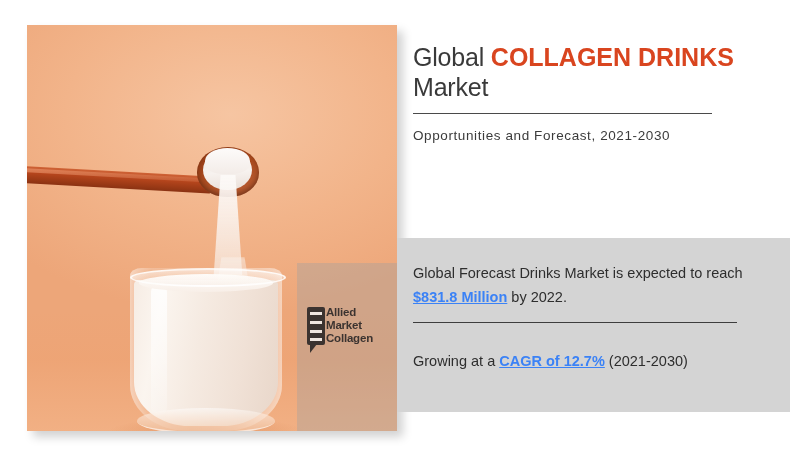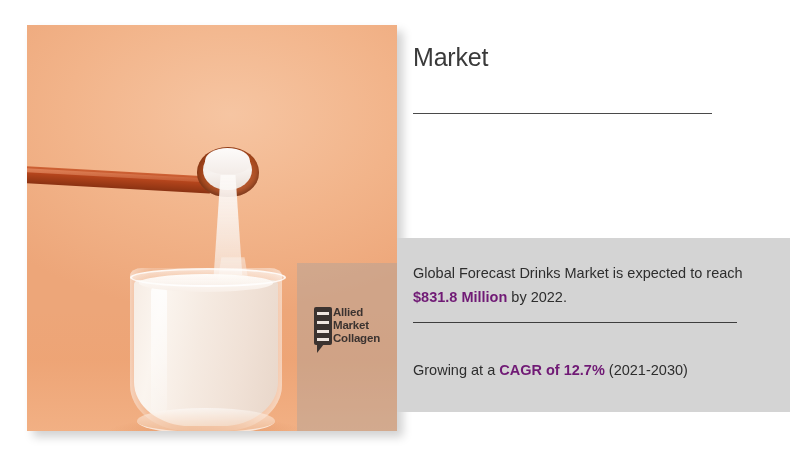--- a/index.html
+++ b/index.html
@@ -202,21 +202,21 @@
     left: 270px;
     top: 238px;
     width: 127px;
     height: 174px;
     background: rgba(160,160,160,0.38);
   }
 
   
   .watermark {
     position: absolute;
-    left: 314px;
+    left: 307px;
     top: 307px;
     width: 86px;
     height: 48px;
   }
   .wm-bubble {
     position: absolute;
     left: 0; top: 0;
     width: 18px;
     height: 38px;
     background: #3b3330;
@@ -305,41 +305,41 @@
   .stat-text {
     position: absolute;
     left: 413px;
     top: 261px;
     width: 345px;
     font-size: 14.5px;
     line-height: 24px;
     color: #2e2e2e;
   }
   .accent-red {
-    color: #701a75;
+    color: #3b82f6;
     font-weight: 700;
+    text-decoration: underline;
   }
   .stats-rule {
     position: absolute;
     left: 413px;
     top: 322px;
     width: 324px;
     height: 1px;
     background: #3d3d3d;
   }
   .stat-text-2 {
     position: absolute;
     left: 413px;
     top: 350px;
     width: 360px;
     font-size: 14.5px;
     line-height: 22px;
     color: #2e2e2e;
     white-space: nowrap;
-    margin-top: 9px;
   }
 </style>
 </head>
 <body>
 
 <div id="infographic">
 
   <div class="photo-panel">
     <div class="photo-bg"></div>
     <div class="photo-floor"></div>
@@ -369,23 +369,28 @@
       <div class="wm-bar b4"></div>
     </div>
     <div class="wm-text">
       <div>Allied</div>
       <div>Market</div>
       <div>Collagen</div>
     </div>
   </div>
 
   <div class="header-block">
+    <div class="title-line">
+      <span>Global</span>
+      <span class="title-strong">COLLAGEN DRINKS</span>
+    </div>
     <div class="title-line">Market</div>
   </div>
   <div class="header-rule"></div>
+  <div class="subtitle">Opportunities and Forecast, 2021-2030</div>
 
   <div class="stats-panel"></div>
 
   <div class="stat-text">
     <span>Global Forecast Drinks Market is expected to reach </span><span class="accent-red">$831.8 Million</span><span> by 2022.</span>
   </div>
 
   <div class="stats-rule"></div>
 
   <div class="stat-text-2">

